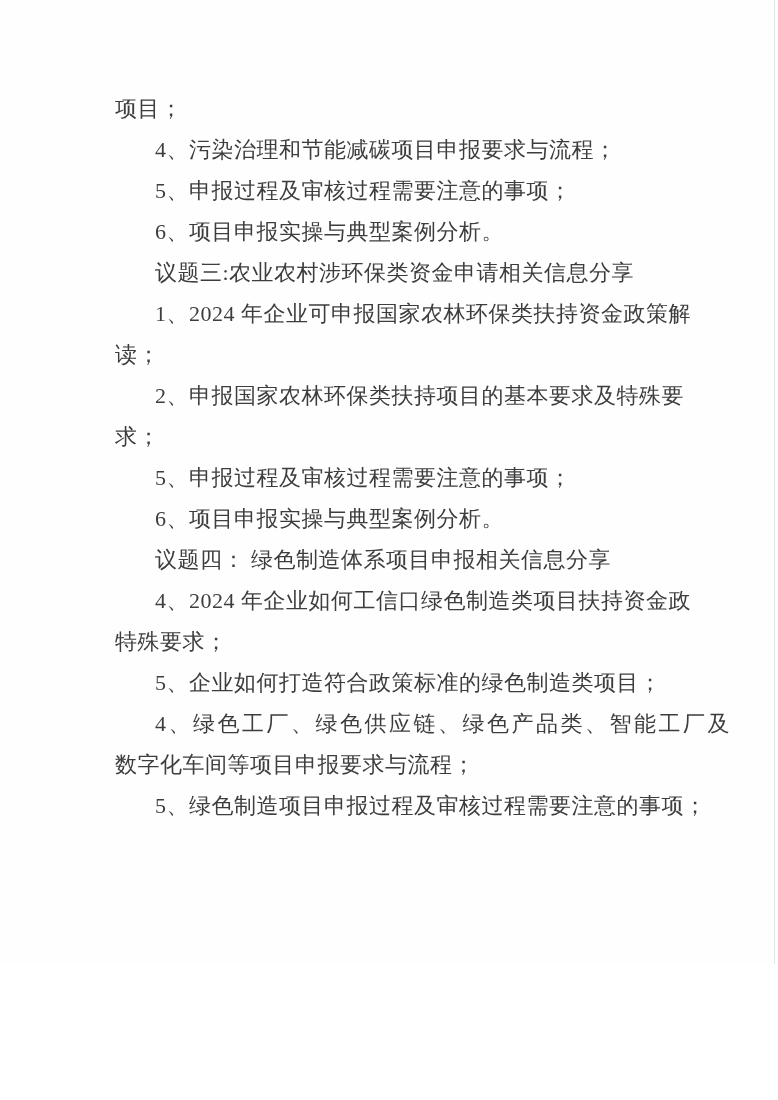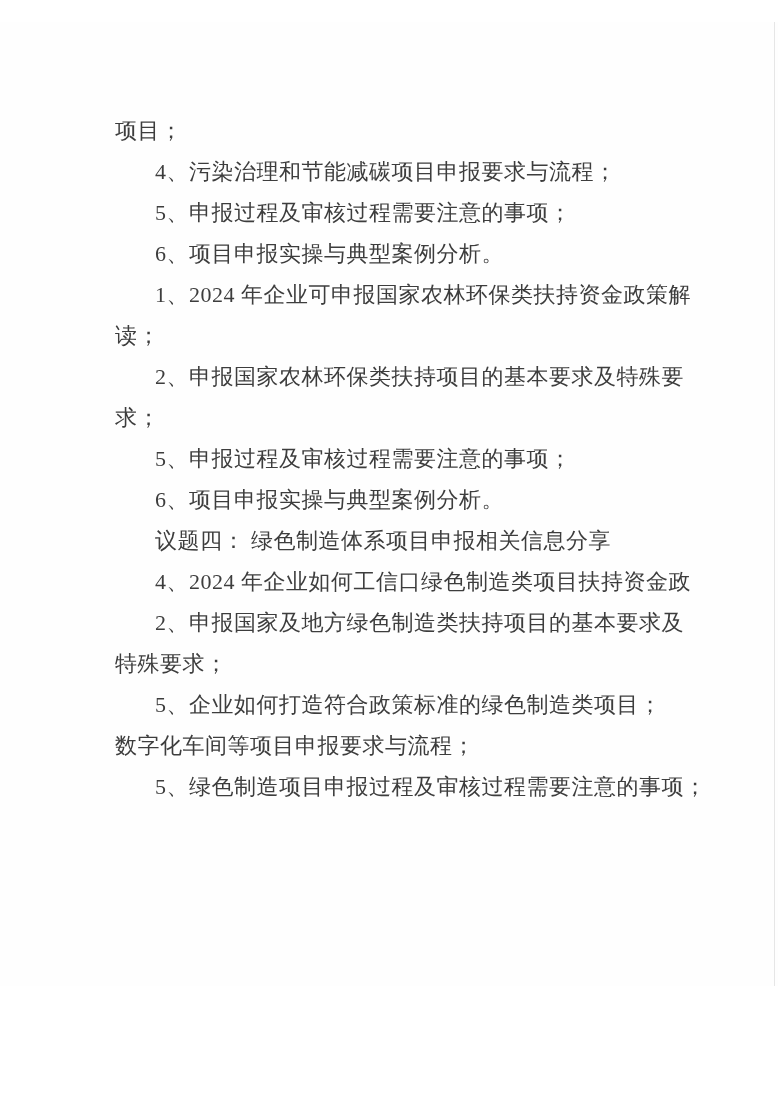--- a/index.html
+++ b/index.html
@@ -7,21 +7,20 @@
     padding: 0;
     background: #ffffff;
   }
   .page {
     position: relative;
     width: 778px;
     height: 964px;
     background: #fefefe;
     overflow: hidden;
     font-family: "Liberation Serif", "DejaVu Serif", serif;
-    margin-top: 22px;
   }
   .content {
     position: absolute;
     left: 115px;
     top: 88px;
     width: 580px;
     color: #3d3d3d;
   }
   .line {
     height: 41px;
@@ -84,31 +83,32 @@
 </style>
 </head>
 <body>
 
 <div class="page">
   <div class="content">
       <div class="line">项目；</div>
       <div class="line indent">4、污染治理和节能减碳项目申报要求与流程；</div>
       <div class="line indent">5、申报过程及审核过程需要注意的事项；</div>
       <div class="line indent">6、项目申报实操与典型案例分析。</div>
+      <div class="line indent">议题三:农业农村涉环保类资金申请相关信息分享</div>
       <div class="line indent">1、2024 年企业可申报国家农林环保类扶持资金政策解</div>
       <div class="line">读；</div>
       <div class="line indent">2、申报国家农林环保类扶持项目的基本要求及特殊要</div>
       <div class="line">求；</div>
       <div class="line indent">5、申报过程及审核过程需要注意的事项；</div>
       <div class="line indent">6、项目申报实操与典型案例分析。</div>
       <div class="line indent">议题四： 绿色制造体系项目申报相关信息分享</div>
       <div class="line indent">4、2024 年企业如何工信口绿色制造类项目扶持资金政</div>
-      <div class="line indent">2、申报国家及地方绿色制造类扶持项目的基本要求及</div>
       <div class="line">特殊要求；</div>
       <div class="line indent">5、企业如何打造符合政策标准的绿色制造类项目；</div>
+      <div class="line indent wide">4、绿色工厂、绿色供应链、绿色产品类、智能工厂及</div>
       <div class="line">数字化车间等项目申报要求与流程；</div>
       <div class="line indent">5、绿色制造项目申报过程及审核过程需要注意的事项；</div>
     </div>
   <div class="page-number">— 4 —</div>
   <div class="scan-line-right"></div>
   <div class="scan-smudge smudge-1"></div>
   <div class="scan-smudge smudge-2"></div>
   <div class="scan-smudge smudge-3"></div>
 </div>
 

